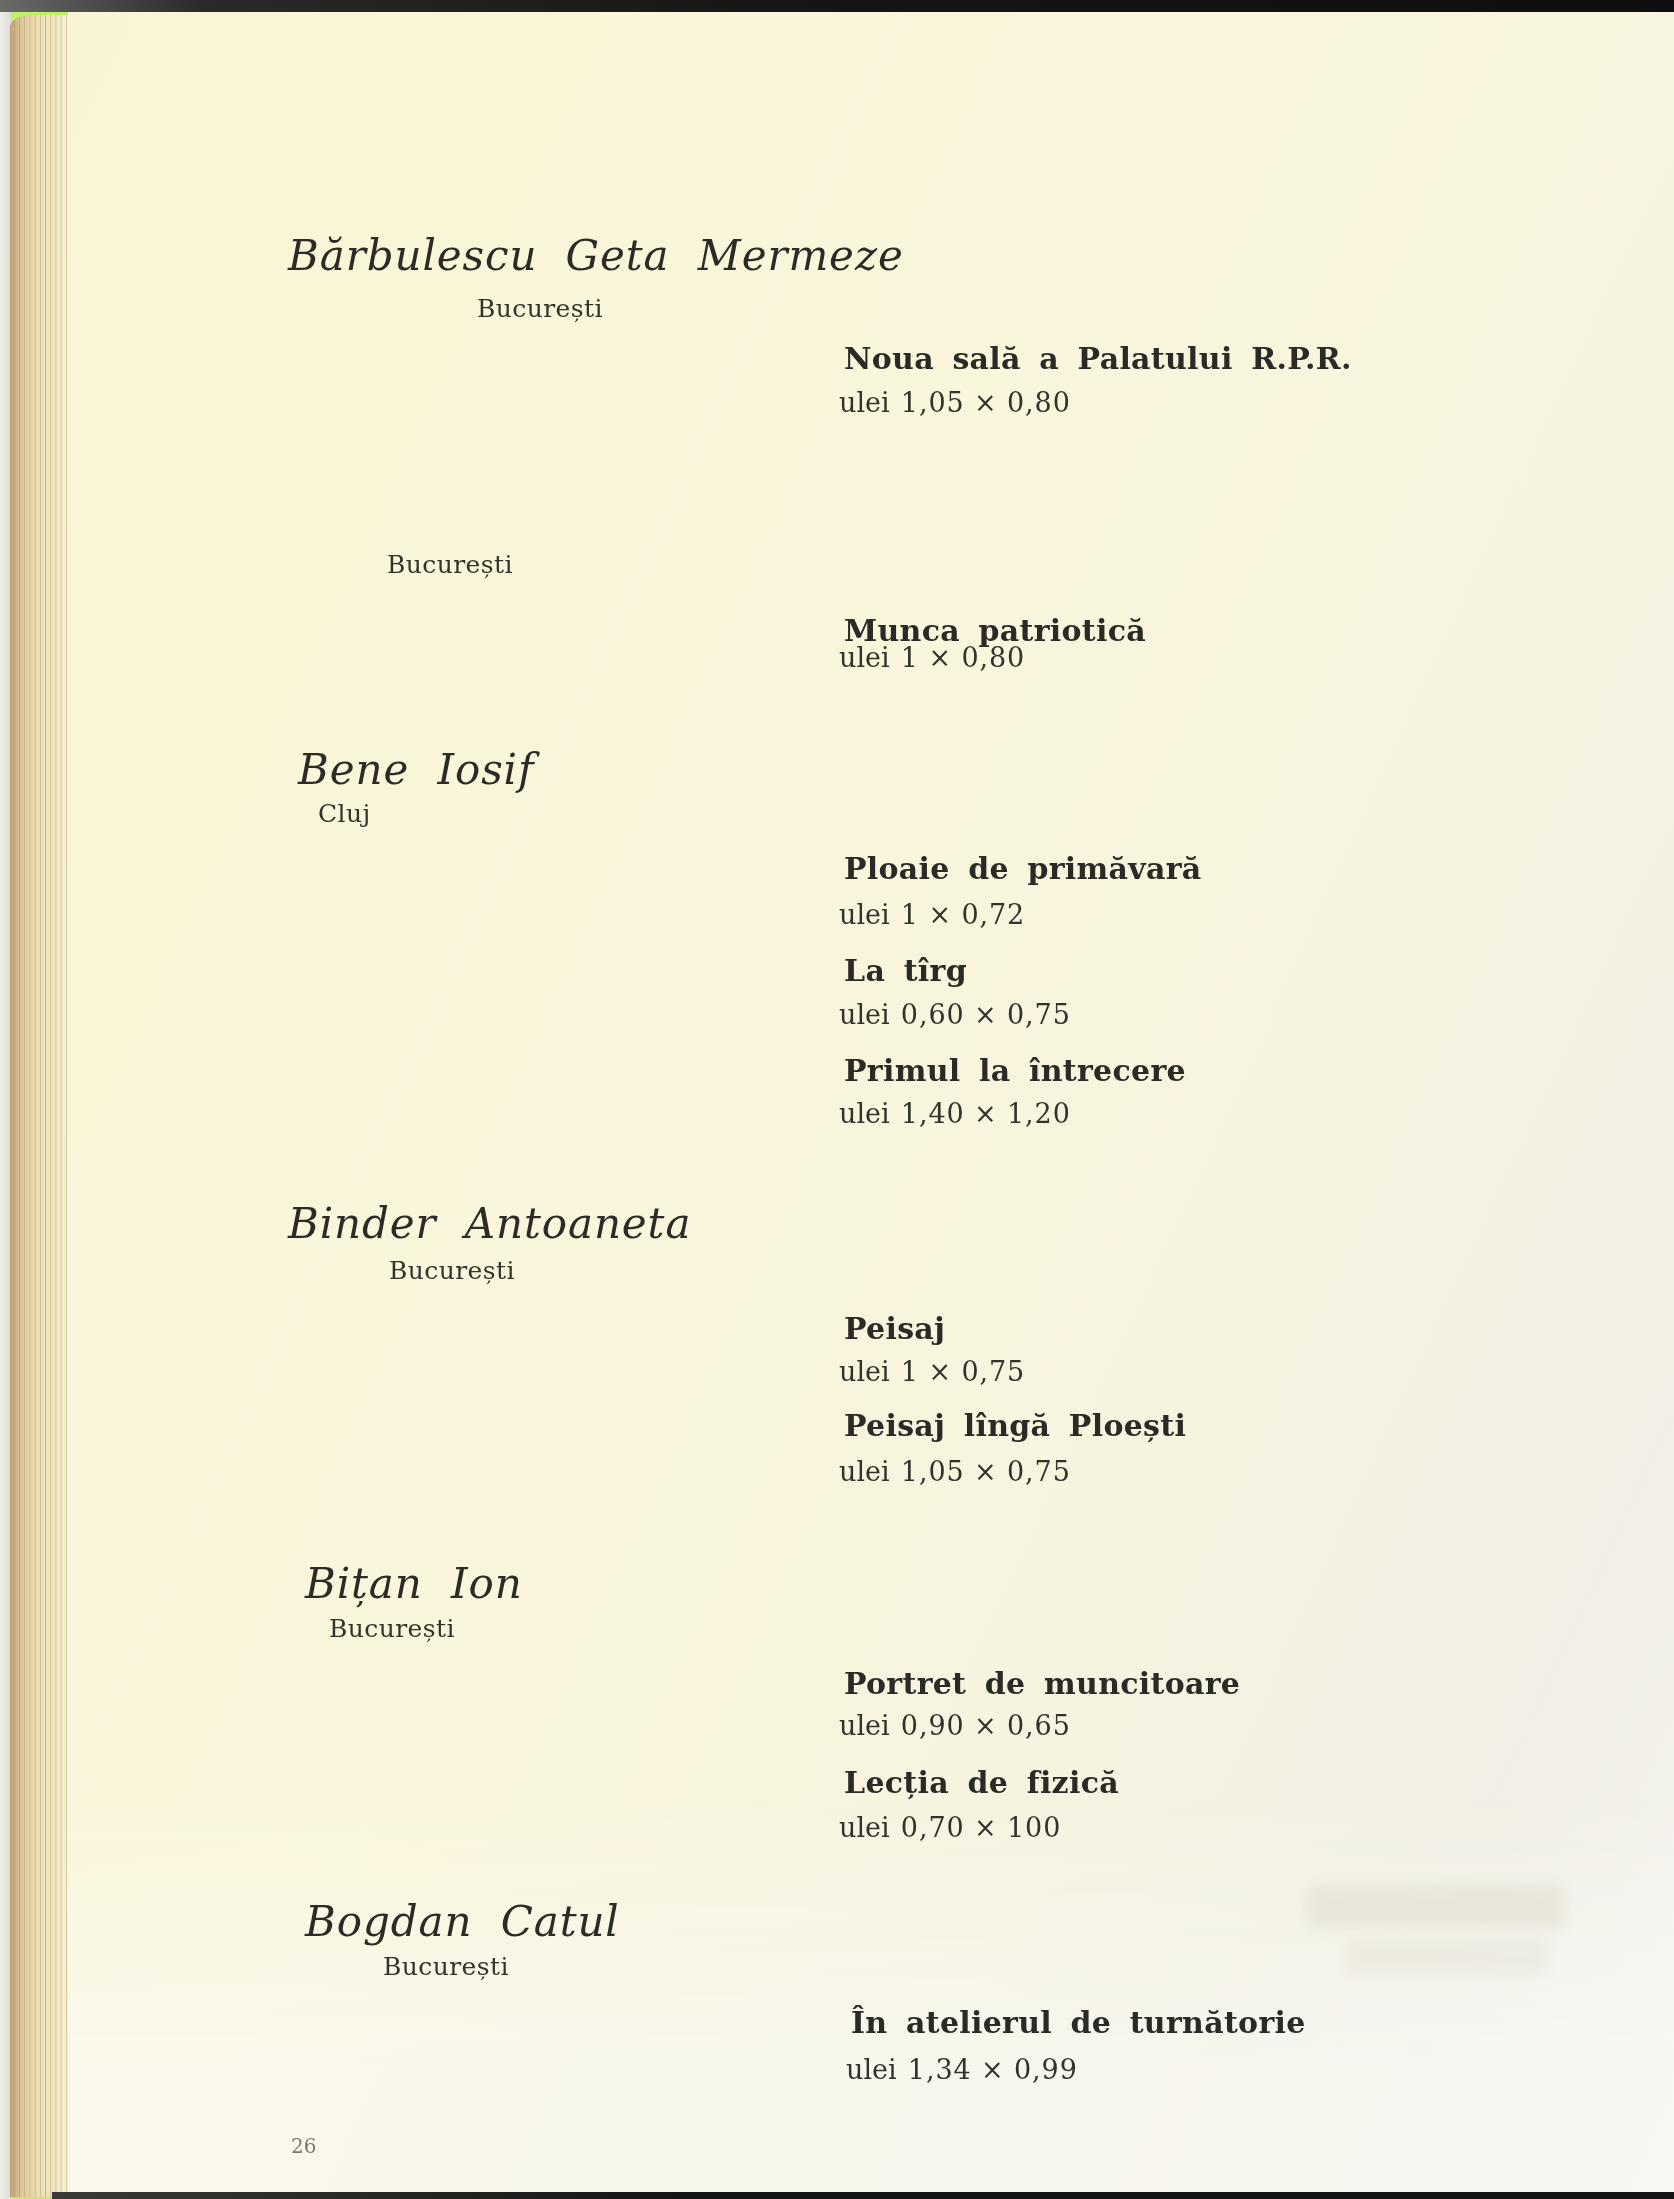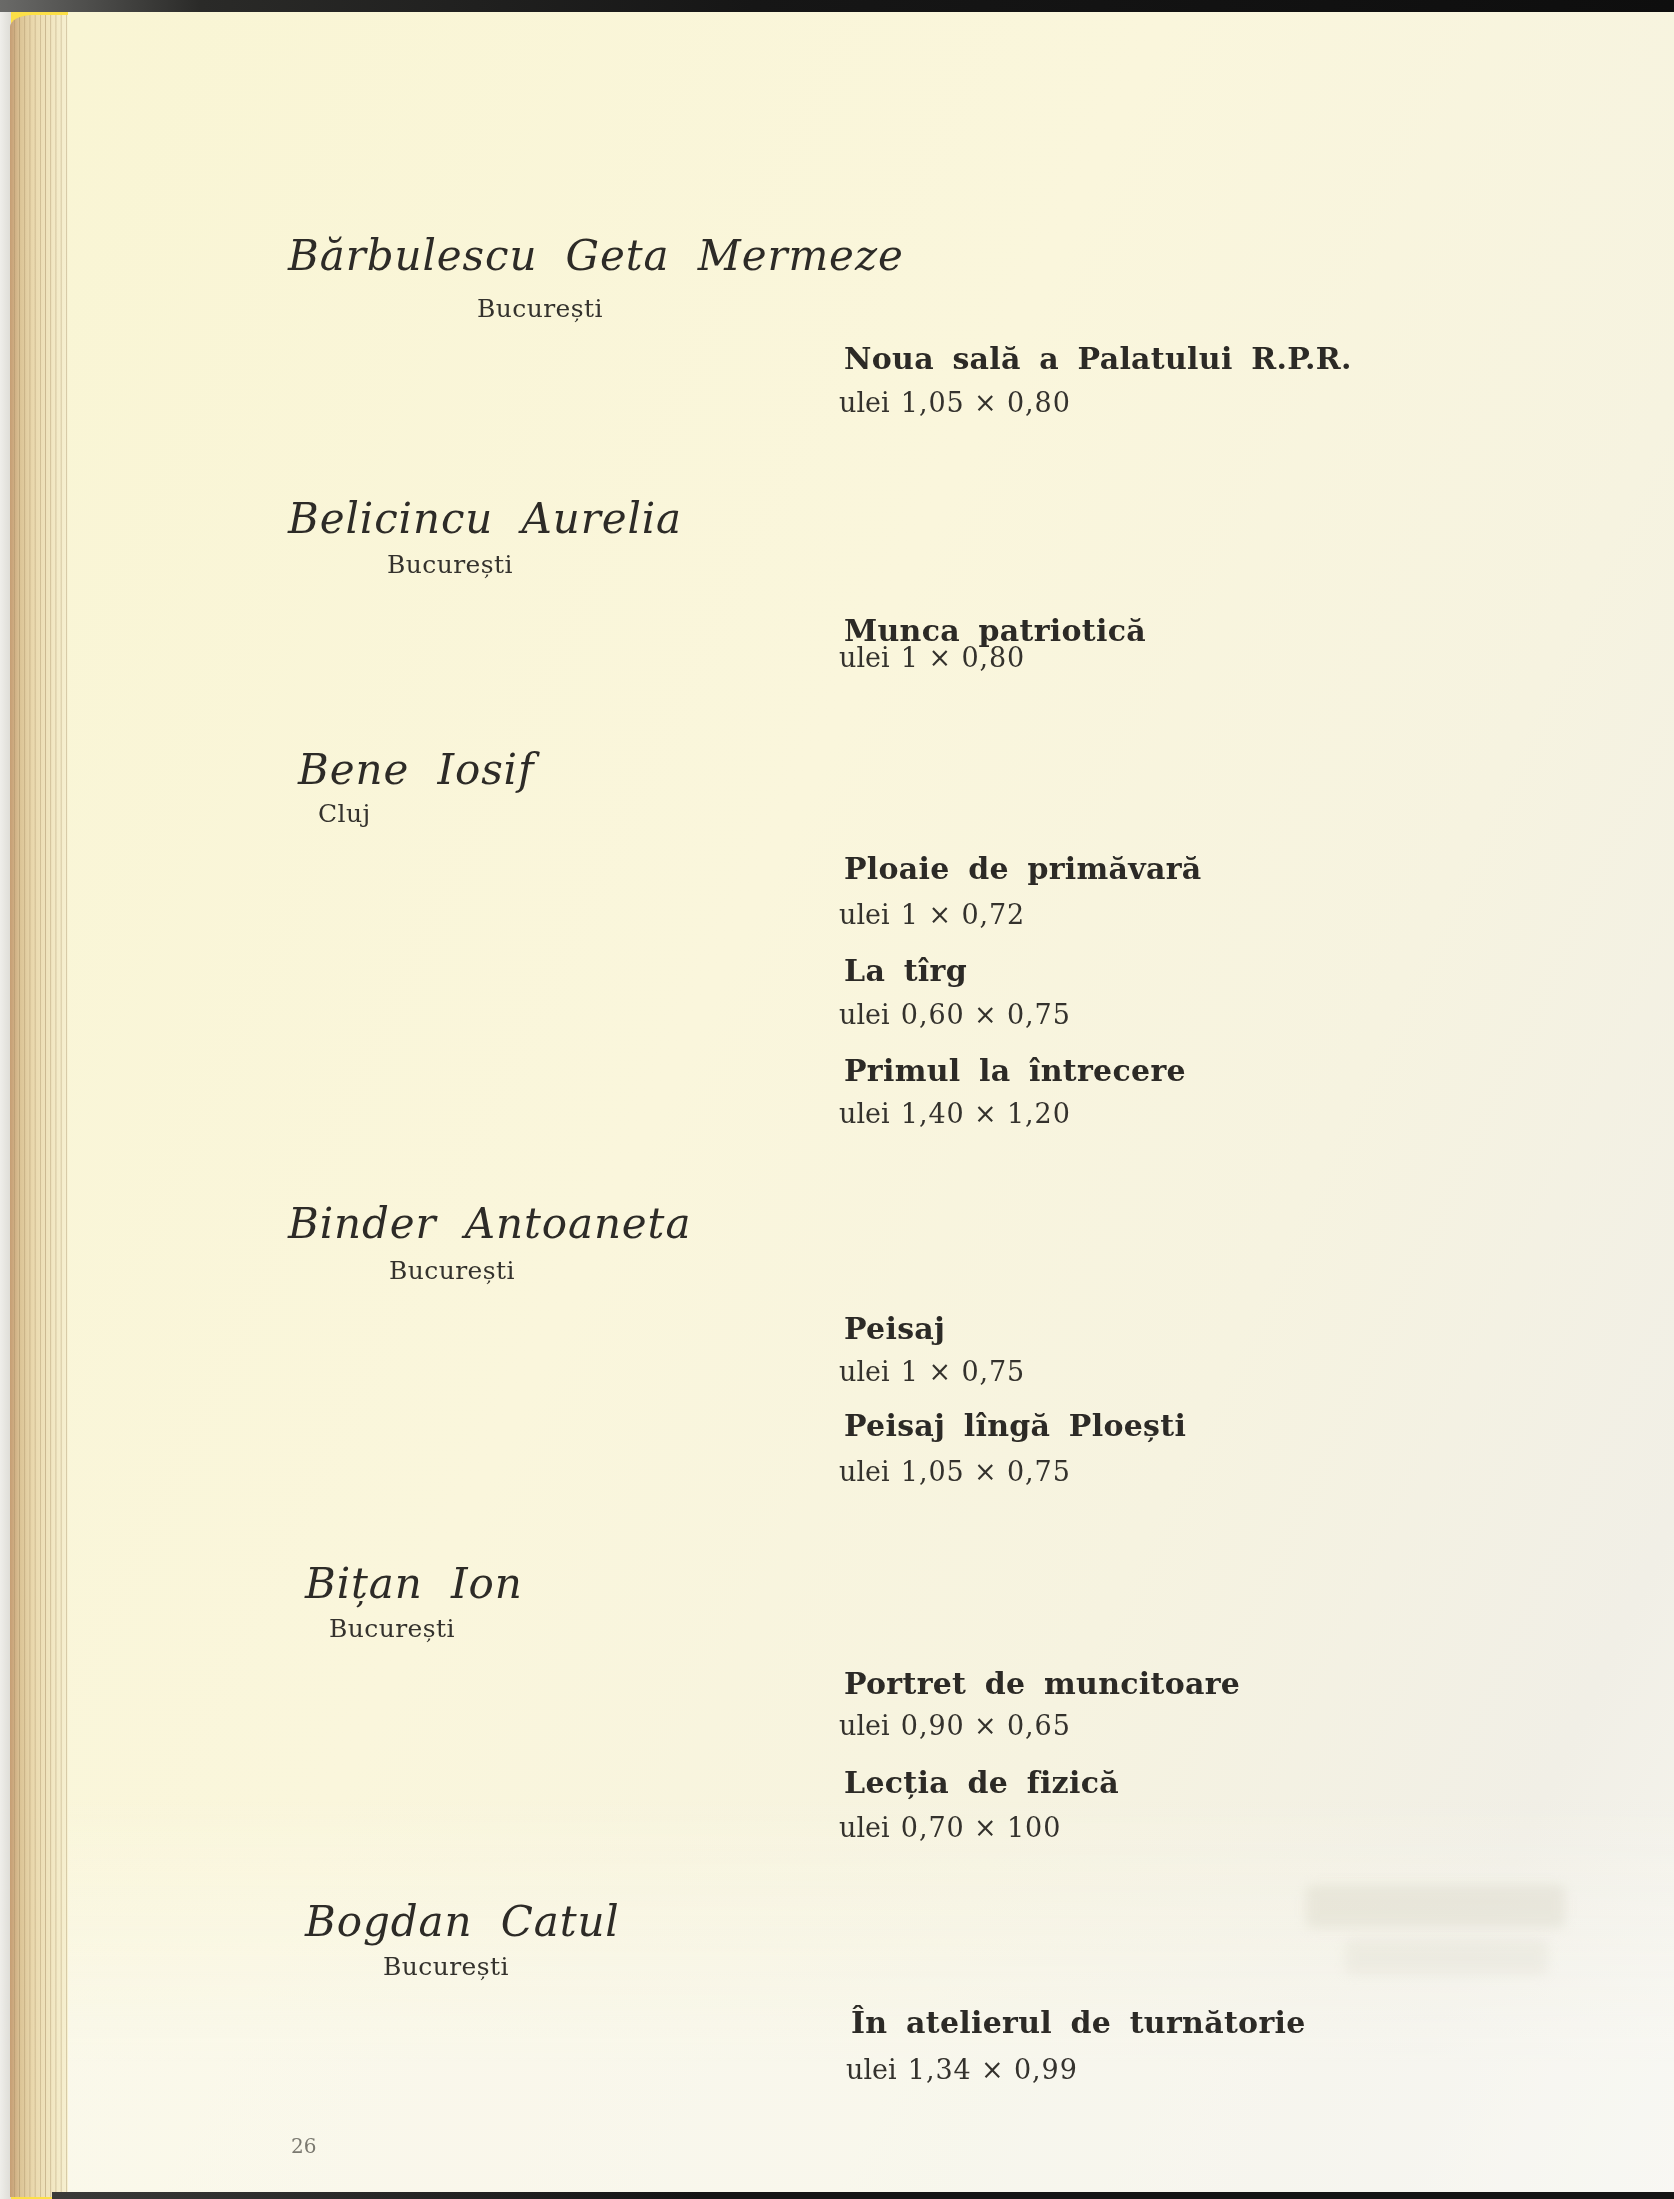--- a/index.html
+++ b/index.html
@@ -5,21 +5,21 @@
   html, body {
     margin: 0;
     padding: 0;
     background: #d6d5d1;
     font-family: "DejaVu Serif", "Liberation Serif", serif;
   }
   .scan {
     position: relative;
     width: 1674px;
     height: 2200px;
-    background: #fde047;
+    background: #bef264;
     overflow: hidden;
   }
   
   .top-bar {
     position: absolute;
     left: 0; top: 0;
     width: 100%; height: 12px;
     background: linear-gradient(to right, #6a6a68 0%, #2a2a28 12%, #161616 45%, #0e0e0e 100%);
   }
   
@@ -129,21 +129,20 @@
 
   <div class="content">
 
     <h2 class="artist-name" style="left:288px; top:235px">Bărbulescu Geta Mermeze</h2>
     <div class="artist-city" style="left:477px; top:296px">București</div>
     <div class="work-title" style="left:844px; top:344px">Noua sală a Palatului R.P.R.</div>
     <div class="work-dims" style="left:839px; top:389px">
       <span class="medium">ulei</span><span class="size">1,05 × 0,80</span>
     </div>
 
-    <h2 class="artist-name" style="left:288px; top:498px">Belicincu Aurelia</h2>
     <div class="artist-city" style="left:387px; top:552px">București</div>
     <div class="work-title" style="left:844px; top:616px">Munca patriotică</div>
     <div class="work-dims" style="left:839px; top:644px">
       <span class="medium">ulei</span><span class="size">1 × 0,80</span>
     </div>
 
     <h2 class="artist-name" style="left:298px; top:749px">Bene Iosif</h2>
     <div class="artist-city" style="left:318px; top:801px">Cluj</div>
     <div class="work-title" style="left:844px; top:854px">Ploaie de primăvară</div>
     <div class="work-dims" style="left:839px; top:901px">

